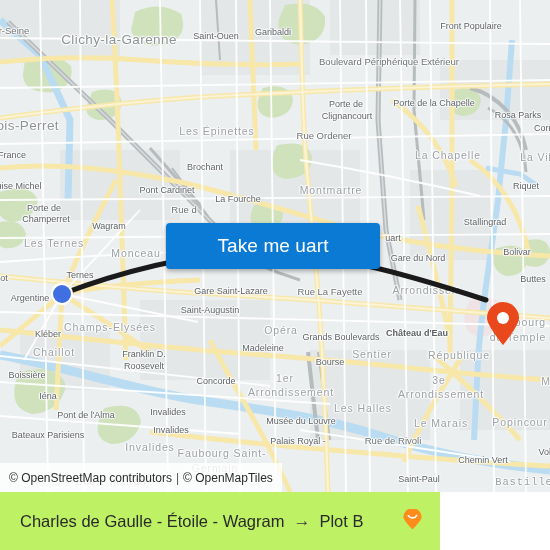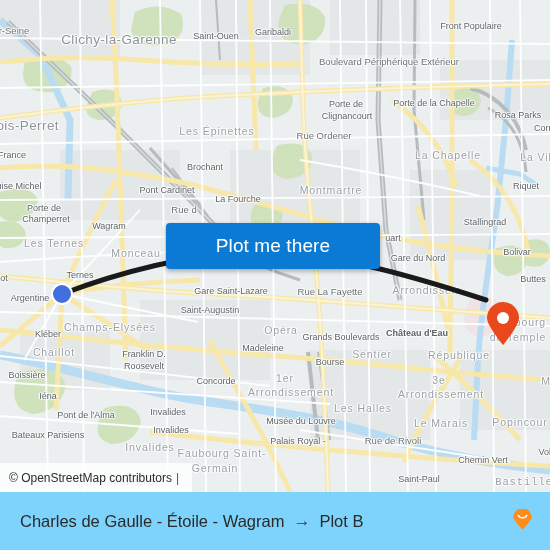--- a/index.html
+++ b/index.html
@@ -63,22 +63,22 @@
     padding:0 9px;
     display:flex;align-items:center;
     background:rgba(255,255,255,.80);
     font-size:12px;color:#2b2b2b;
     white-space:nowrap;
   }
   #attribution .sep{margin:0 4px;color:#555;}
 
   
   #footer{
-    position:absolute;left:0;top:492px;width:550px;height:58px;
-    background:#7dd3fc;
+    position:absolute;left:0;top:492px;width:440px;height:58px;
+    background:#bef264;
     display:flex;align-items:center;
     box-sizing:border-box;padding:0 18px 0 20px;
   }
   #trip-title{
     font-size:16.5px;color:#2a2a2a;display:flex;align-items:center;
     white-space:nowrap;
   }
   #trip-title .arrow{margin:0 9px;font-size:17px;color:#3a3a3a;}
   #brand{margin-left:auto;display:flex;align-items:center;}
   #brand-text{
@@ -309,26 +309,27 @@
     <div id="origin-marker" style="left:62px;top:294px;"></div>
 
     <div id="dest-marker" style="left:486px;top:302px;">
       <svg width="34" height="44" viewBox="0 0 34 44">
         <path d="M17,43 C17,43 33,24 33,16 A16,16 0 1 0 1,16 C1,24 17,43 17,43 Z" fill="#e8481c"></path>
         <circle cx="17" cy="16" r="6" fill="#ffffff"></circle>
       </svg>
     </div>
 
     <button id="cta">
-      <span>Plot me there</span>
+      <span>Take me uart</span>
     </button>
 
     <div id="attribution">
       <span>© OpenStreetMap contributors</span>
       <span class="sep">|</span>
+      <span>© OpenMapTiles</span>
     </div>
   </div>
 
   <div id="footer">
     <div id="trip-title">
       <span>Charles de Gaulle - Étoile - Wagram</span>
       <span class="arrow">→</span>
       <span>Plot B</span>
     </div>
     <div id="brand">

